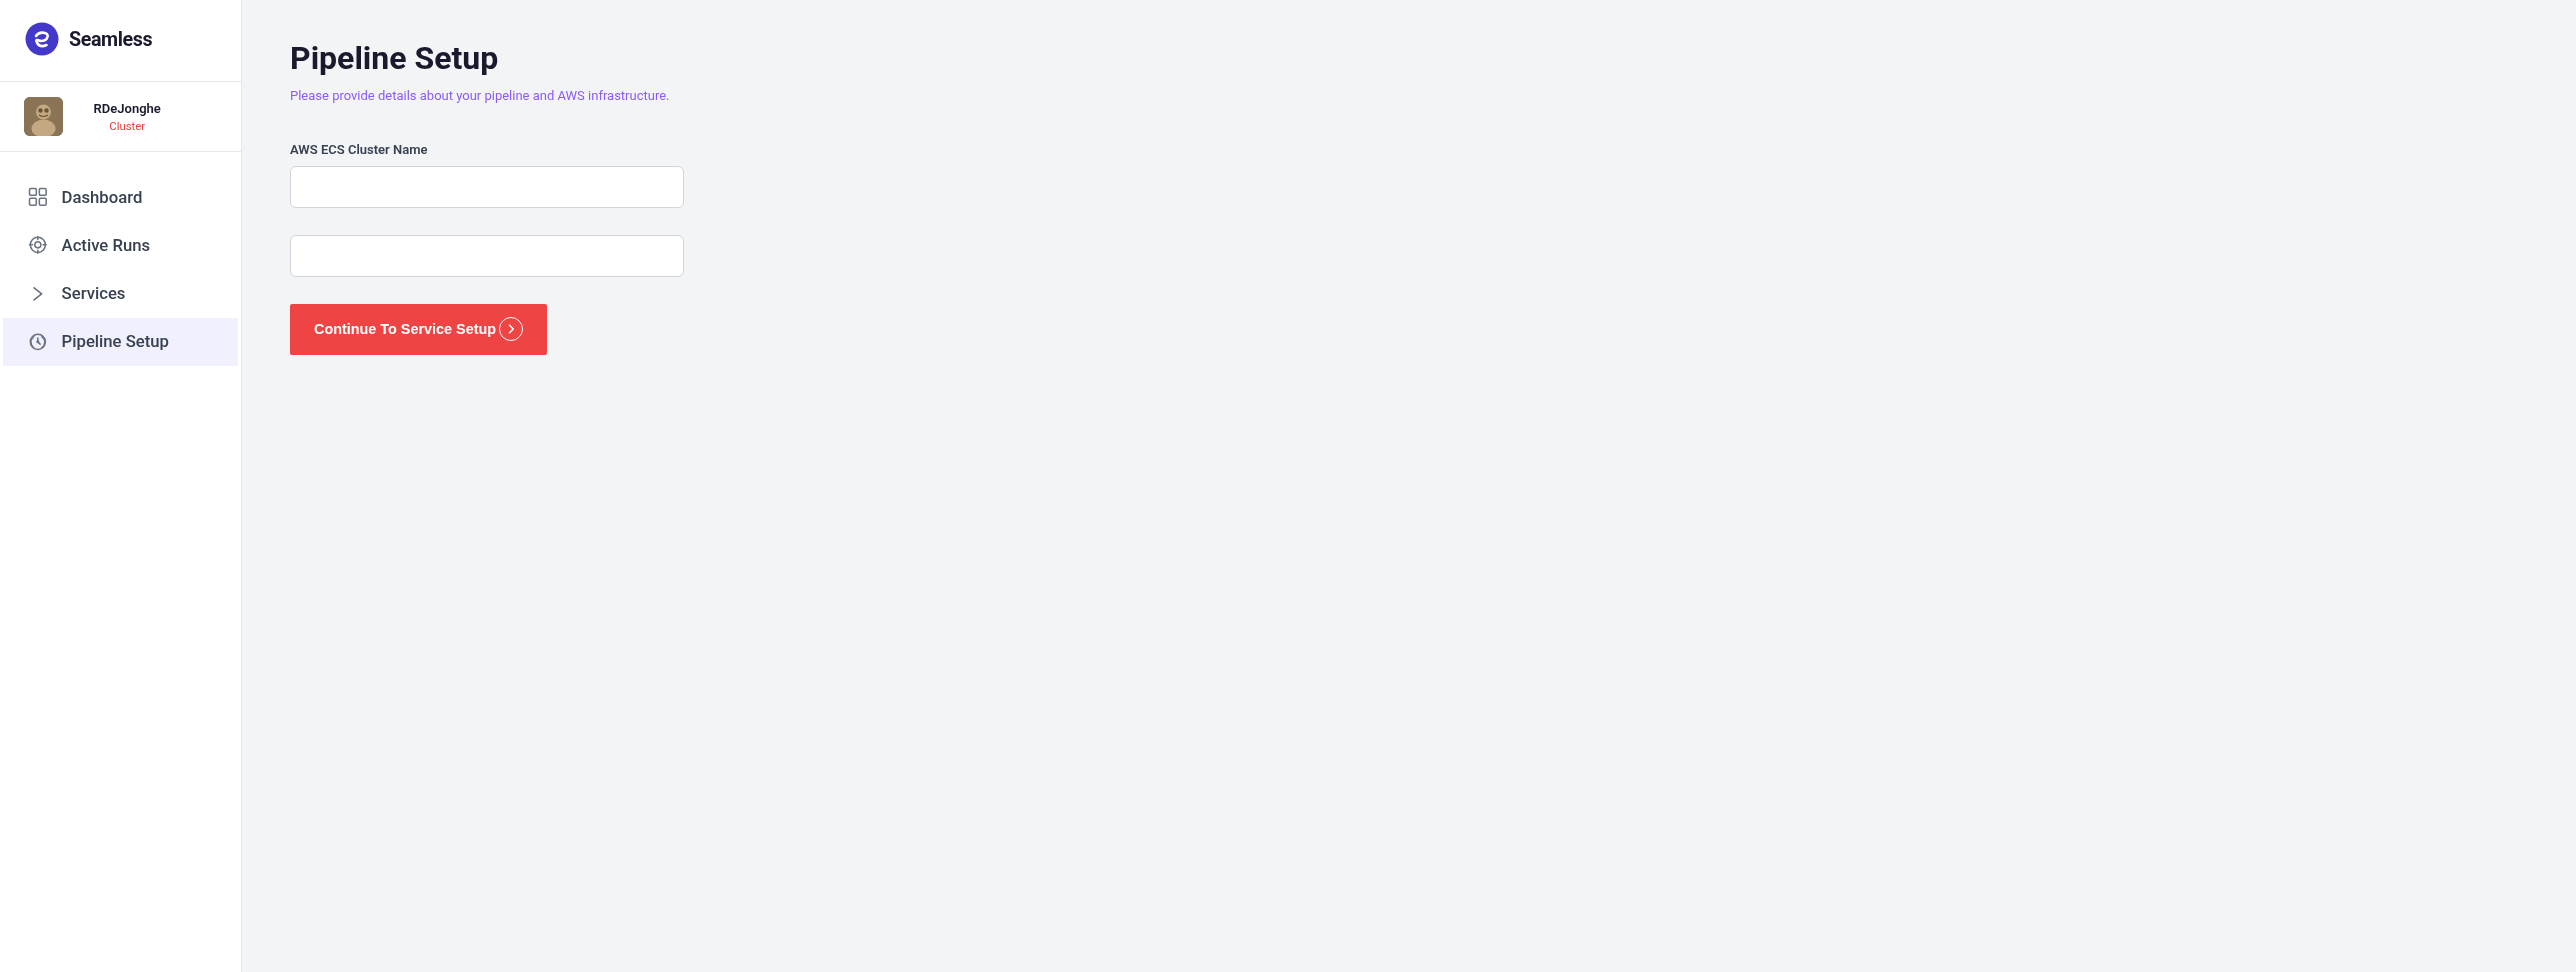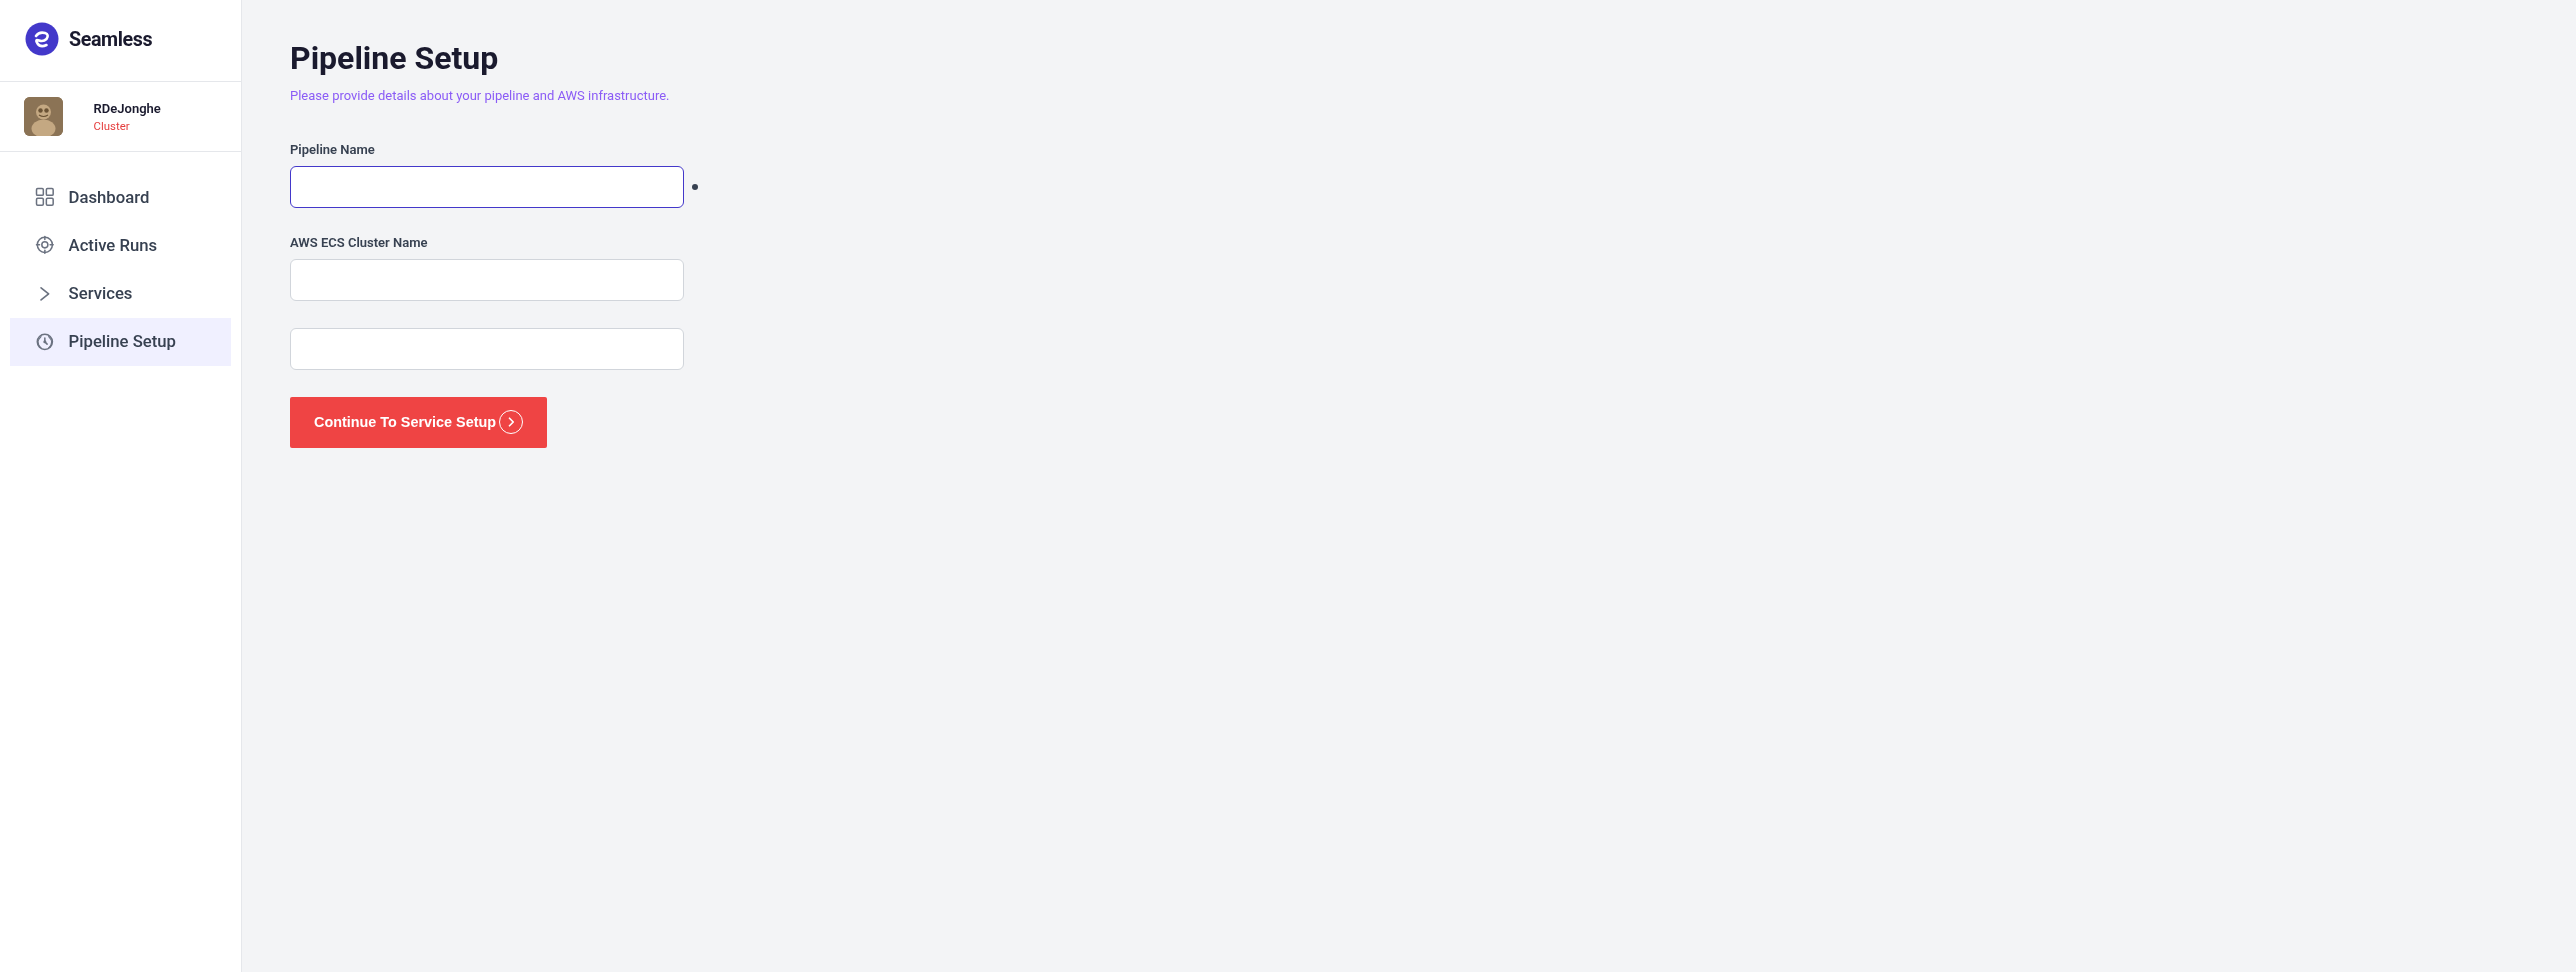--- a/index.html
+++ b/index.html
@@ -17,20 +17,21 @@
 
     
     .sidebar {
       width: 242px;
       min-width: 242px;
       background: #ffffff;
       display: flex;
       flex-direction: column;
       padding: 21px 0 0 0;
       border-right: 0.8px solid #e5e7eb;
+      text-align: center;
     }
 
     .logo-area {
       display: flex;
       align-items: center;
       gap: 9px;
       padding: 0 24px 24px 24px;
     }
 
     .logo-icon {
@@ -77,21 +78,21 @@
     }
 
     .logout-link {
       font-size: 11.4px;
       color: #e53e3e;
       cursor: pointer;
       text-decoration: none;
     }
 
     .nav-section {
-      padding: 21px 10px;
+      padding: 21px 3px;
       flex: 1;
     }
 
     .nav-item {
       display: flex;
       align-items: center;
       gap: 13.6px;
       padding: 13.6px 24px;
       cursor: pointer;
       transition: background 0.15s;
@@ -299,27 +300,20 @@
 
   </nav>
 </aside>
 
 <main class="main-content">
   <h1 class="page-title">Pipeline Setup</h1>
   <p class="page-subtitle">Please provide details about your pipeline and AWS infrastructure.</p>
 
   <form>
 
-    <div class="form-group">
-      <label class="form-label">Pipeline Name</label>
-      <div class="form-input-wrapper">
-        <input type="text" class="form-input focused" placeholder="" style="">
-        <span class="input-indicator"></span>
-      </div>
-    </div>
 
     <div class="form-group">
       <label class="form-label">AWS ECS Cluster Name</label>
       <input type="text" class="form-input" placeholder="" style="">
     </div>
 
     <div class="form-group">
       <input type="text" class="form-input" placeholder="" style="">
     </div>
 

